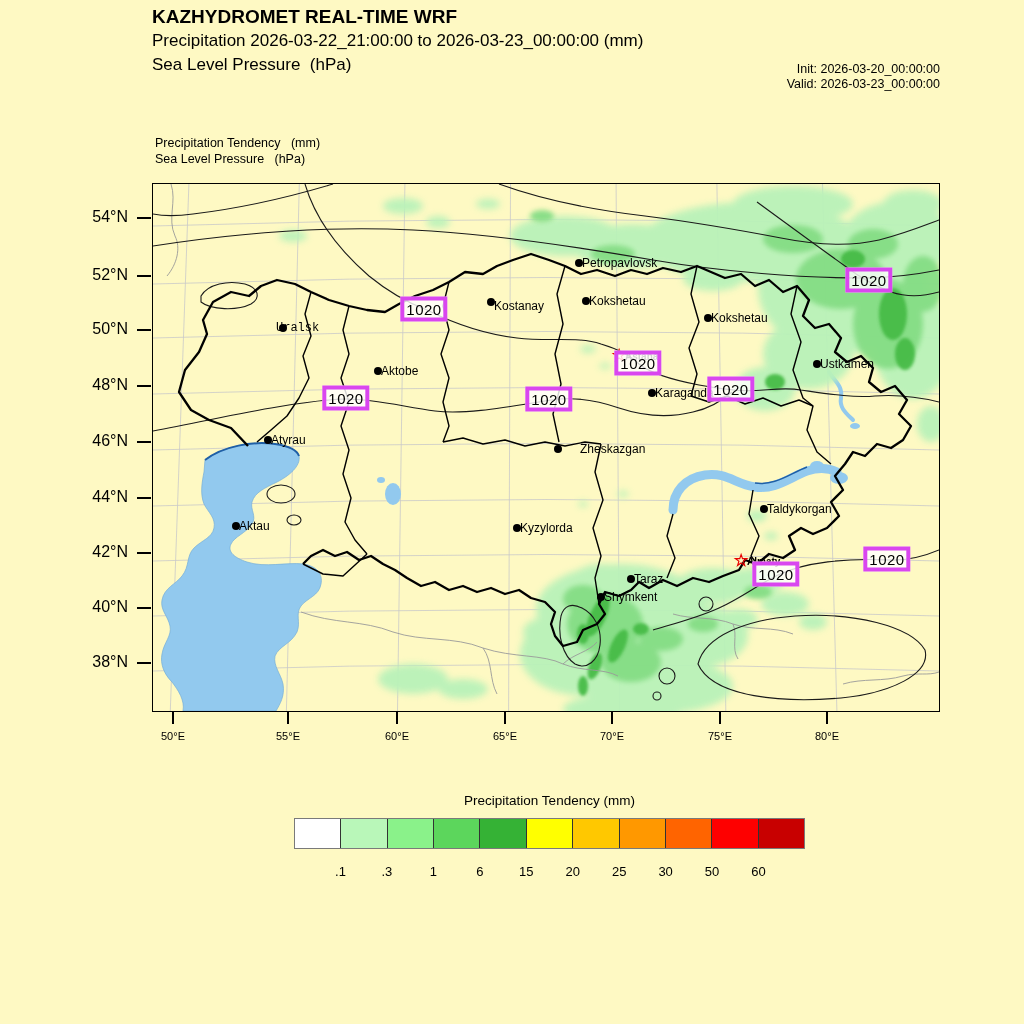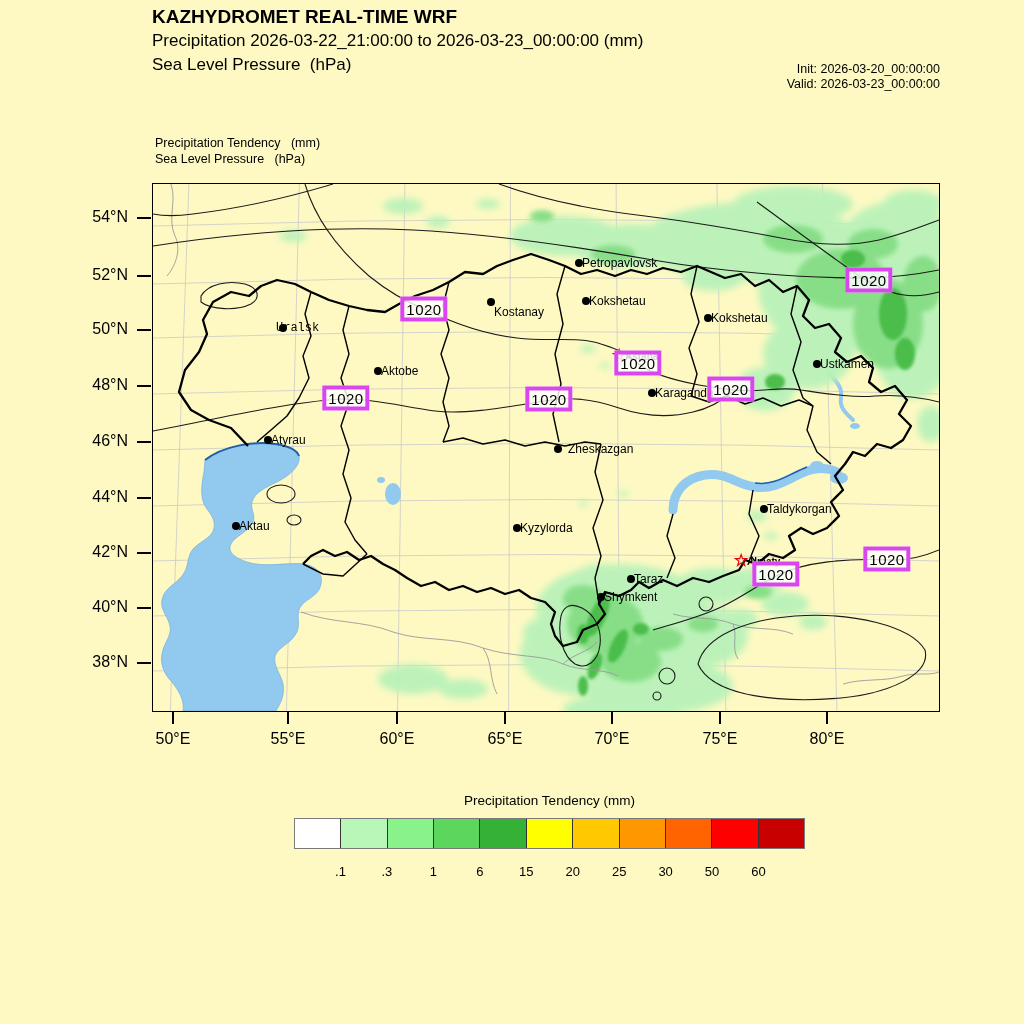--- a/index.html
+++ b/index.html
@@ -24,21 +24,21 @@
   .city-label{position:absolute;font-size:12px;white-space:nowrap;transform:translate(0,-50%);color:#000;}
   .city-label.bold{font-weight:bold;font-size:10px;}
   .star-icon{position:absolute;color:#e80000;font-size:17px;font-weight:bold;line-height:1;transform:translate(-50%,-55%);}
 
   .plabel{position:absolute;transform:translate(-50%,-50%);font-size:15px;padding:0 2px;
     border:4px solid #d946ef;background:rgba(255,255,255,0.82);letter-spacing:0.5px;white-space:nowrap;}
 
   .lat-tick{position:absolute;left:137px;width:14px;height:2px;background:#000;}
   .lat-label{position:absolute;left:72px;width:56px;text-align:right;font-size:16px;}
   .lon-tick{position:absolute;top:711px;width:2px;height:13px;background:#000;}
-  .lon-label{position:absolute;top:730px;width:64px;text-align:center;font-size:16px;}
+  .lon-label{position:absolute;top:730px;width:64px;text-align:center;font-size:11px;}
 
   #cbar-title{position:absolute;left:294px;top:793px;width:511px;text-align:center;font-size:13.5px;}
   #cbar{position:absolute;left:294px;top:818px;width:511px;height:31px;display:flex;border:1px solid #7a7a7a;box-sizing:border-box;}
   .cbar-cell{flex:1;border-right:1px solid #333;}
   .cbar-cell:last-child{border-right:none;}
   .cbar-tick{position:absolute;top:864px;width:40px;text-align:center;font-size:13px;}
 </style>
 </head>
 <body>
 
@@ -217,39 +217,39 @@
 
         <path fill="none" stroke="#000" stroke-width="2.3" stroke-linejoin="round" d="M 95,262 L 78,244 L 56,236 L 38,226 L 26,208 L 32,186 L 46,168 L 54,150 L 50,136 L 60,118 L 78,108 L 96,112 L 108,102 L 124,96 L 142,100 L 158,108 L 176,116 L 196,122 L 214,126 L 232,128 L 246,120 L 262,112 L 280,106 L 296,98 L 312,88 L 330,90 L 344,82 L 360,76 L 378,70 L 396,76 L 412,82 L 428,90 L 444,86 L 462,92 L 478,86 L 494,90 L 510,84 L 528,88 L 544,82 L 558,88 L 572,94 L 588,90 L 602,102 L 616,96 L 630,108 L 644,102 L 656,116 L 650,132 L 662,144 L 676,140 L 688,154 L 682,168 L 694,178 L 708,172 L 720,184 L 716,198 L 728,208 L 742,202 L 754,216 L 746,230 L 758,242 L 750,256 L 738,264 L 724,260 L 712,272 L 700,268 L 692,280 L 682,292 L 690,306 L 678,318 L 686,332 L 674,344 L 660,350 L 648,344 L 636,352 L 642,366 L 630,374 L 616,370 L 604,380 L 592,376 L 586,386 L 570,392 L 556,398 L 540,394 L 524,402 L 510,396 L 496,404 L 486,398 L 478,406 L 466,412 L 452,408 L 446,420 L 452,430 L 444,440 L 430,446 L 424,458 L 410,462 L 402,452 L 398,440 L 402,428 L 392,418 L 378,414 L 366,406 L 352,410 L 338,404 L 324,408 L 310,402 L 296,406 L 282,398 L 268,402 L 254,394 L 242,386 L 230,380 L 218,372 L 206,376 L 194,368 L 182,372 L 170,366 L 158,372 L 150,380"></path>
       </g>
     </svg>
   </div>
 
   <div id="map-overlay">
       <div class="city-dot" style="left: 426px; top: 79px;"></div>
       <div class="city-label" style="left: 429px; top: 79px;">Petropavlovsk</div>
       <div class="city-dot" style="left: 338px; top: 118px;"></div>
-      <div class="city-label" style="left: 341px; top: 128px;">Kostanay</div>
+      <div class="city-label" style="left: 341px; top: 122px;">Kostanay</div>
       <div class="city-dot" style="left: 433px; top: 117px;"></div>
       <div class="city-label" style="left: 436px; top: 117px;">Kokshetau</div>
       <div class="city-dot" style="left: 555px; top: 134px;"></div>
       <div class="city-label" style="left: 558px; top: 134px;">Kokshetau</div>
       <div class="city-dot" style="left: 130px; top: 144px;"></div>
       <div class="city-label" style="left: 123px; top: 144px; font-family: Liberation Mono, monospace;">Uralsk</div>
       <div class="star-icon" style="left: 466px; top: 172px;">☆</div>
       <div class="city-label bold" style="left: 472px; top: 172px;">Astana</div>
       <div class="city-dot" style="left: 225px; top: 187px;"></div>
       <div class="city-label" style="left: 228px; top: 187px;">Aktobe</div>
       <div class="city-dot" style="left: 664px; top: 180px;"></div>
       <div class="city-label" style="left: 667px; top: 180px;">Ustkamen</div>
       <div class="city-dot" style="left: 499px; top: 209px;"></div>
       <div class="city-label" style="left: 502px; top: 209px;">Karaganda</div>
       <div class="city-dot" style="left: 115px; top: 256px;"></div>
       <div class="city-label" style="left: 118px; top: 256px;">Atyrau</div>
       <div class="city-dot" style="left: 405px; top: 265px;"></div>
-      <div class="city-label" style="left: 415px; top: 265px;">Zheskazgan</div>
+      <div class="city-label" style="left: 427px; top: 265px;">Zheskazgan</div>
       <div class="city-dot" style="left: 83px; top: 342px;"></div>
       <div class="city-label" style="left: 86px; top: 342px;">Aktau</div>
       <div class="city-dot" style="left: 364px; top: 344px;"></div>
       <div class="city-label" style="left: 367px; top: 344px;">Kyzylorda</div>
       <div class="city-dot" style="left: 611px; top: 325px;"></div>
       <div class="city-label" style="left: 614px; top: 325px;">Taldykorgan</div>
       <div class="star-icon" style="left: 588px; top: 377px;">☆</div>
       <div class="city-label bold" style="left: 594px; top: 377px;">Almaty</div>
       <div class="city-dot" style="left: 478px; top: 395px;"></div>
       <div class="city-label" style="left: 481px; top: 395px;">Taraz</div>

